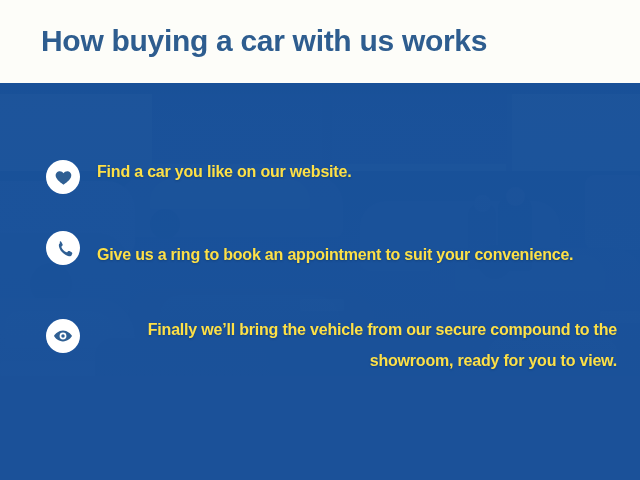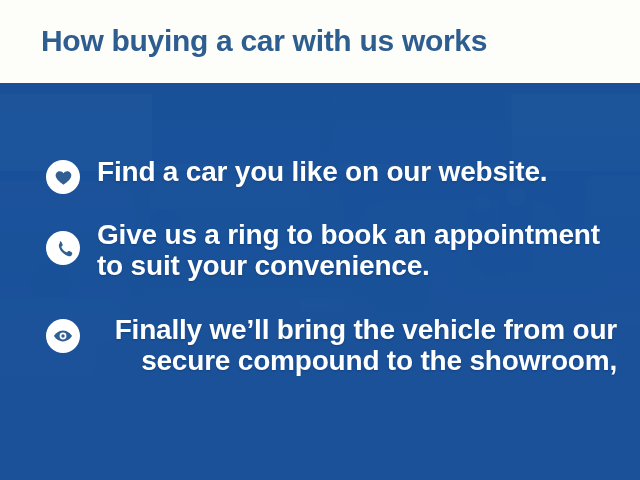--- a/index.html
+++ b/index.html
@@ -193,35 +193,35 @@
     background:#ffffff;
     display:flex;
     align-items:center;
     justify-content:center;
   }
   .step-icon svg { display:block; }
   .step-text {
     position:absolute;
     left:97px;
     width:520px;
-    color:#ffffff;
-    font-size:28px;
+    color:#fde047;
+    font-size:16px;
     font-weight:bold;
     line-height:31px;
     letter-spacing:-0.2px;
     text-shadow:0 1px 2px rgba(8,40,80,0.35);
   }
 
   #step-1 { top:0; }
   #step-1 .step-icon { top:77px; }
   #step-1 .step-text { top:73px; }
 
   #step-2 { top:0; }
   #step-2 .step-icon { top:148px; }
-  #step-2 .step-text { top:136px; }
+  #step-2 .step-text { top:156px; }
 
   #step-3 { top:0; }
   #step-3 .step-icon { top:236px; }
   #step-3 .step-text { top:231px;text-align:right; }
 </style>
 </head>
 <body>
 
 <div id="page">
 

